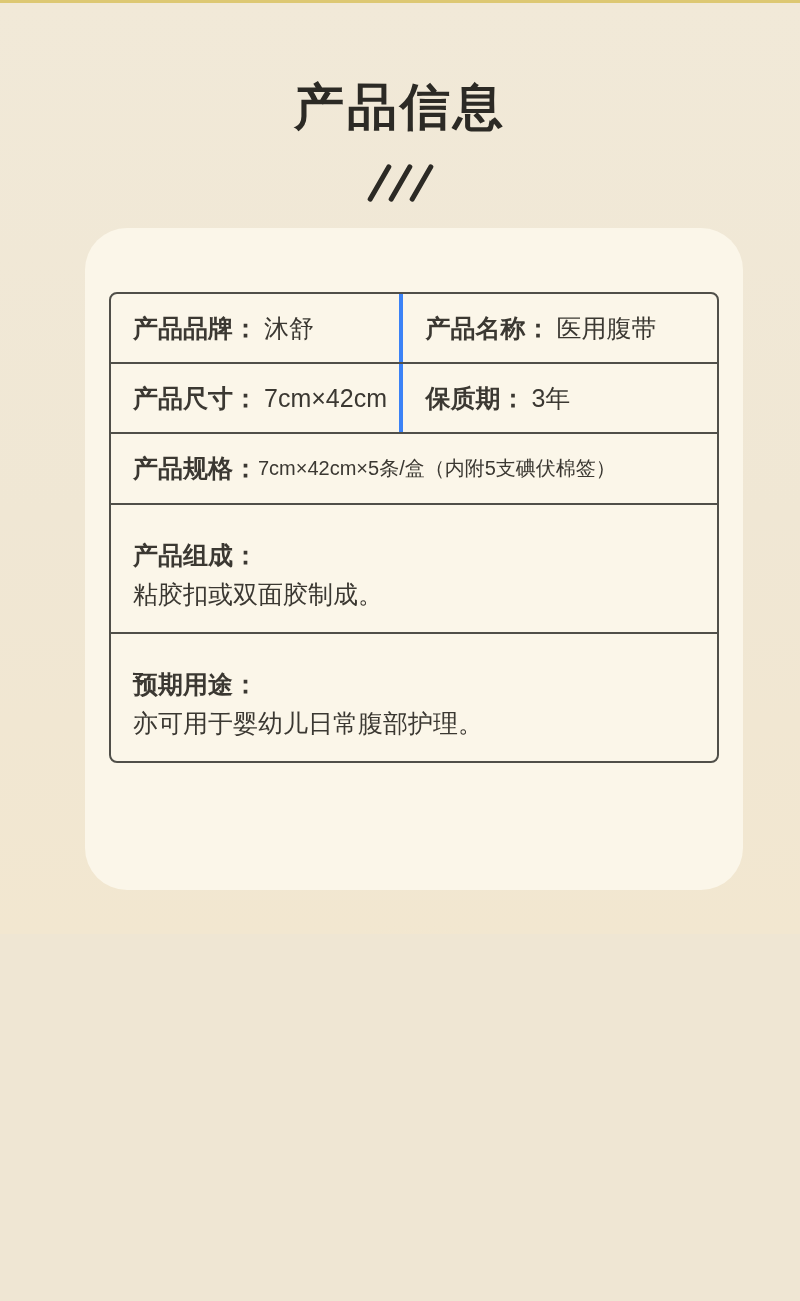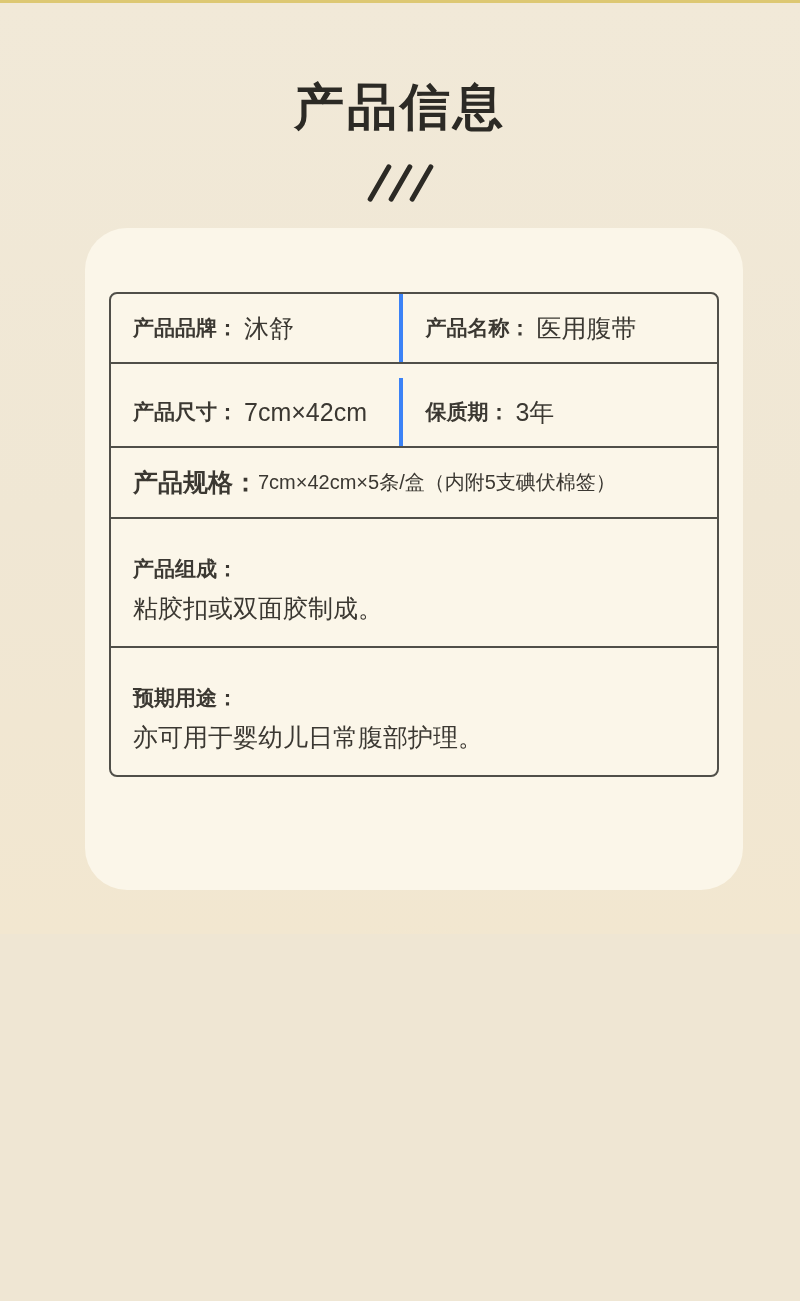--- a/index.html
+++ b/index.html
@@ -37,27 +37,27 @@
   .row { border-top:2px solid #504f49; }
   .row:first-child { border-top:none; }
   .row.pair { display:flex; }
   .row.pair .cell {
     flex:0 0 47.6%; min-height:68px; display:flex; align-items:center;
     padding:0 0 0 22px; white-space:nowrap;
   }
   .row.pair .cell.c2 { flex:1 1 auto; border-left:4px solid #3b82f6; }
   .row.single { min-height:71px; display:flex; align-items:center; padding:0 16px 0 22px; white-space:nowrap; }
   .r1 .cell { min-height:70px; }
-  .r2 .cell { min-height:66px;margin-top:14px; }
+  .r2 .cell { min-height:66px; }
   .r3 { min-height:73px; }
   .r4 { min-height:63px; }
   .row.block { padding:15px 22px 18px 22px; }
   .row.block .lbl { line-height:40px;margin-top:15px; }
   .row.block .line { line-height:39px; font-size:25px; }
-  .lbl { font-weight:bold; font-size:21px; }
+  .lbl { font-weight:bold; font-size:25px; }
   .val { font-size:25px; margin-left:6px; }
   .r3.single { font-size:24px; }
   .r3 .lbl { font-size:25px; }
   .r3 .val { font-size:20px; margin-left:0; }
 
   
   .photo { position:absolute; left:0; top:900px; width:800px; height:380px; }
 
   .box-shadow {
     position:absolute; left:118px; top:295px; width:330px; height:48px;

